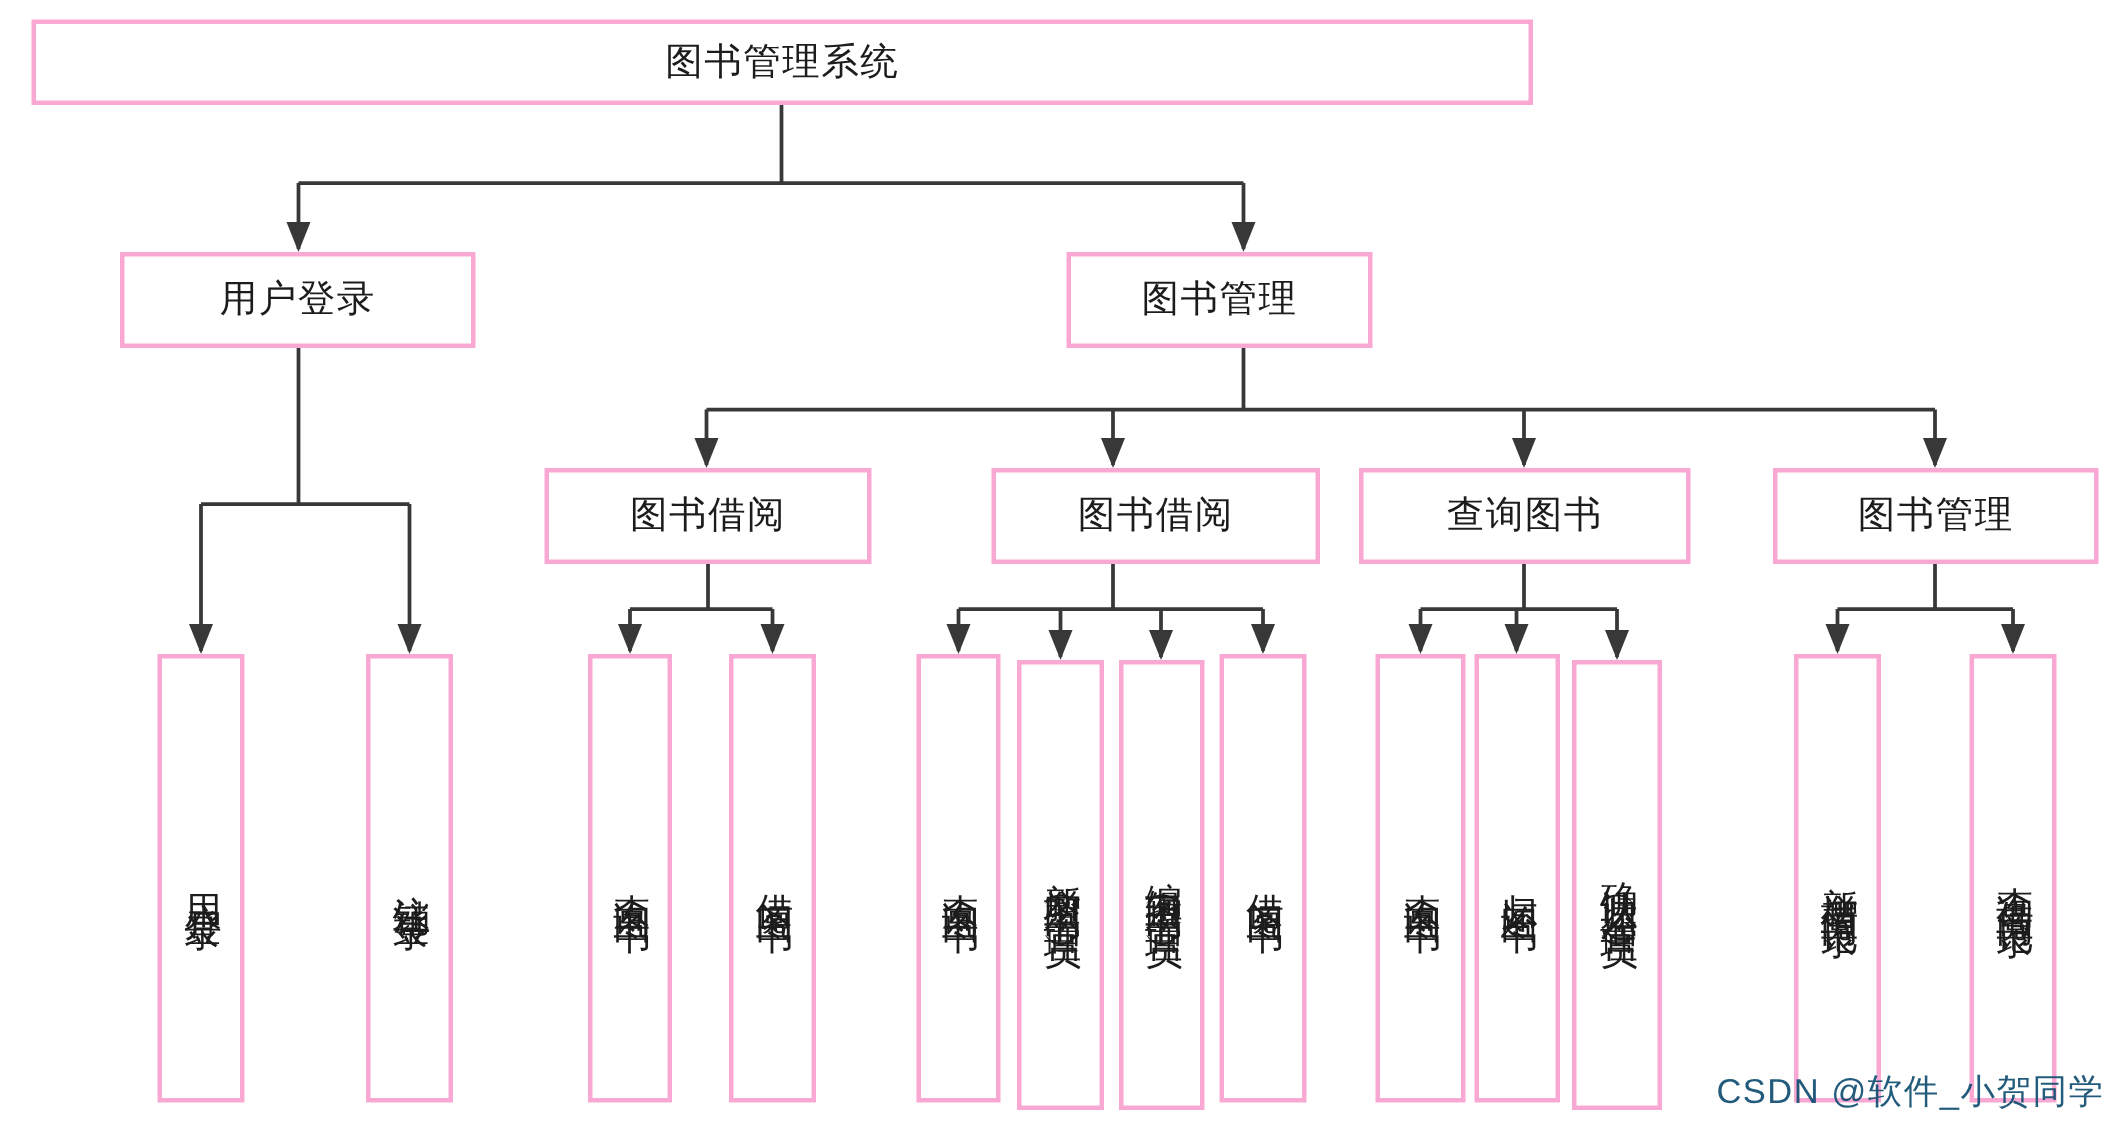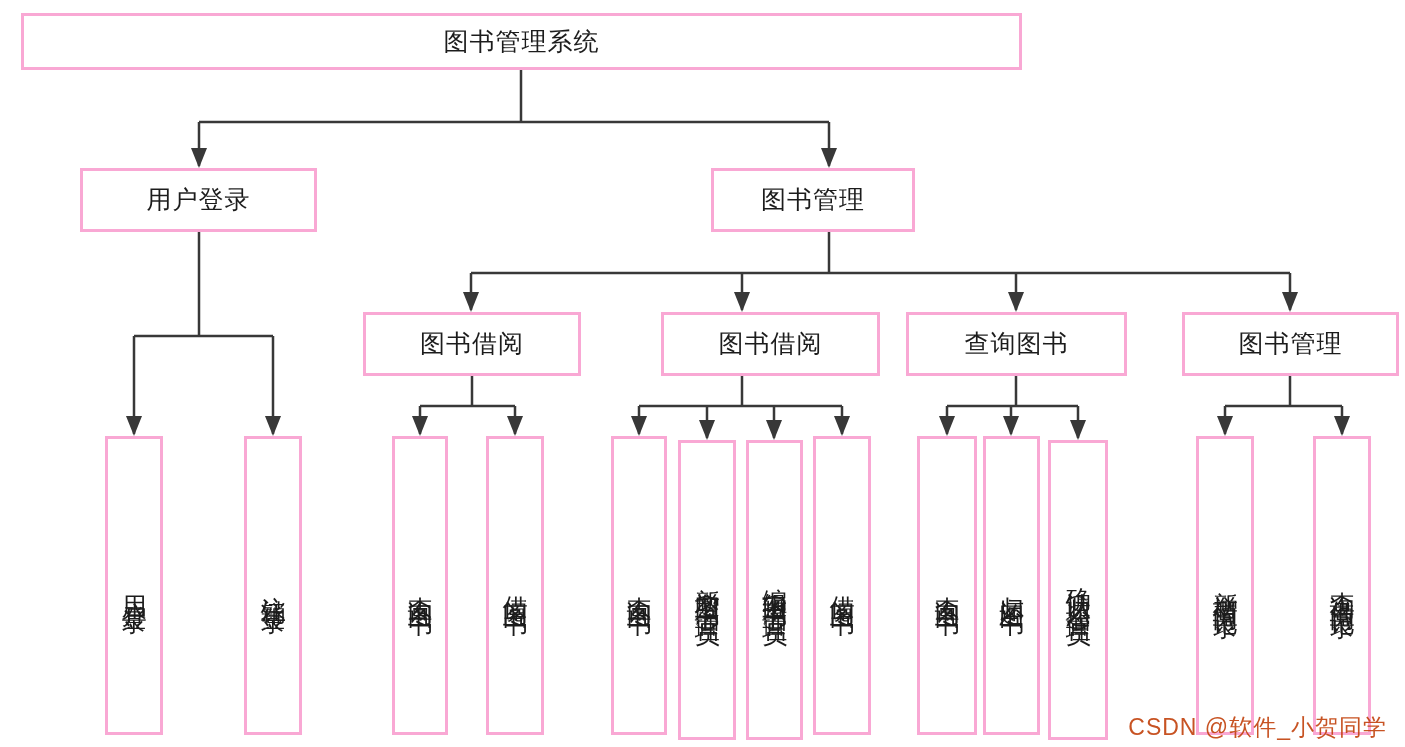--- a/index.html
+++ b/index.html
@@ -26,24 +26,24 @@
     line-height:1.1;
   }
   .vnode{
     writing-mode:vertical-rl;
     text-orientation:mixed;
     letter-spacing:5px;
     font-size:25px;
   }
   .watermark{
     position:absolute;
-    right:18px;
+    right:2px;
     top:712px;
     font-size:23px;
-    color:#c2410c;
+    color:#0c4a6e;
     letter-spacing:1px;
     opacity:.9;
     white-space:nowrap;
     z-index:5;
   }
 </style>
 </head>
 <body>
 
 <div id="canvas">

